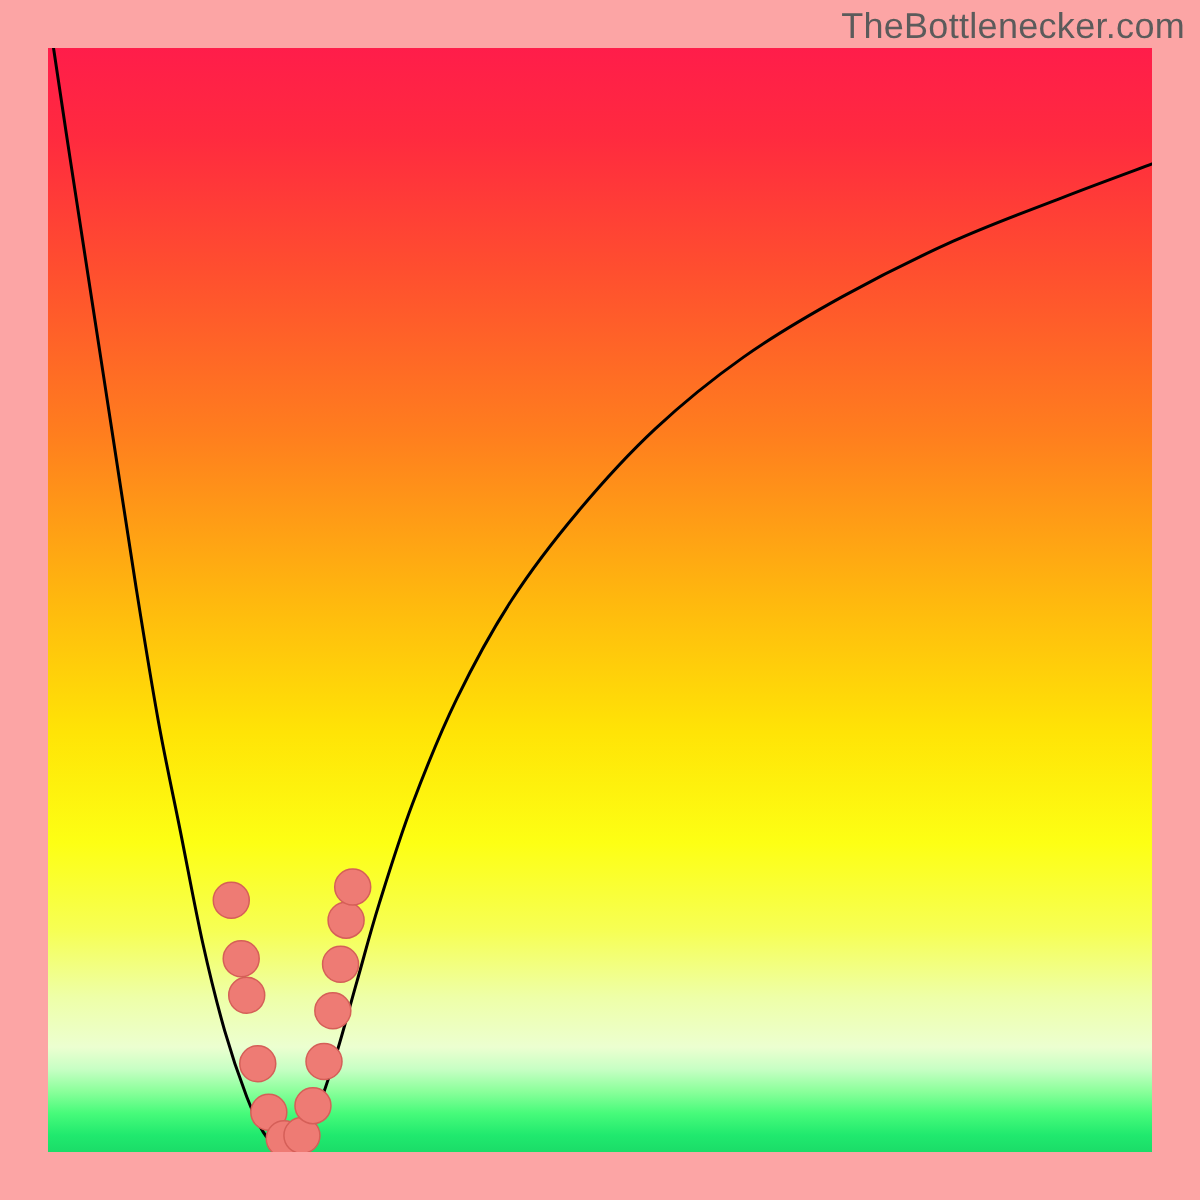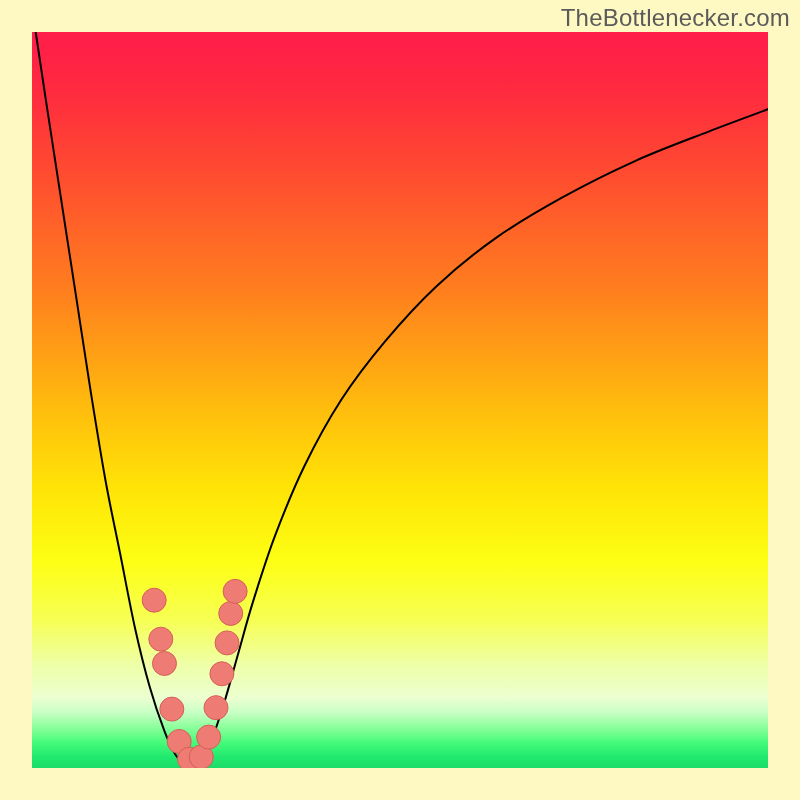--- a/index.html
+++ b/index.html
@@ -8,21 +8,21 @@
     width: 800px;
     height: 800px;
     overflow: hidden;
     background: #000;
     font-family: Arial, Helvetica, sans-serif;
   }
   .frame {
     position: absolute;
     left: 0; top: 0;
     width: 800px; height: 800px;
-    background: #fef9c3;
+    background: #fca5a5;
   }
   .plot {
     position: absolute;
     left: 32px;
     top: 32px;
     width: 736px;
     height: 736px;
     overflow: hidden;
   }
   .watermark {

